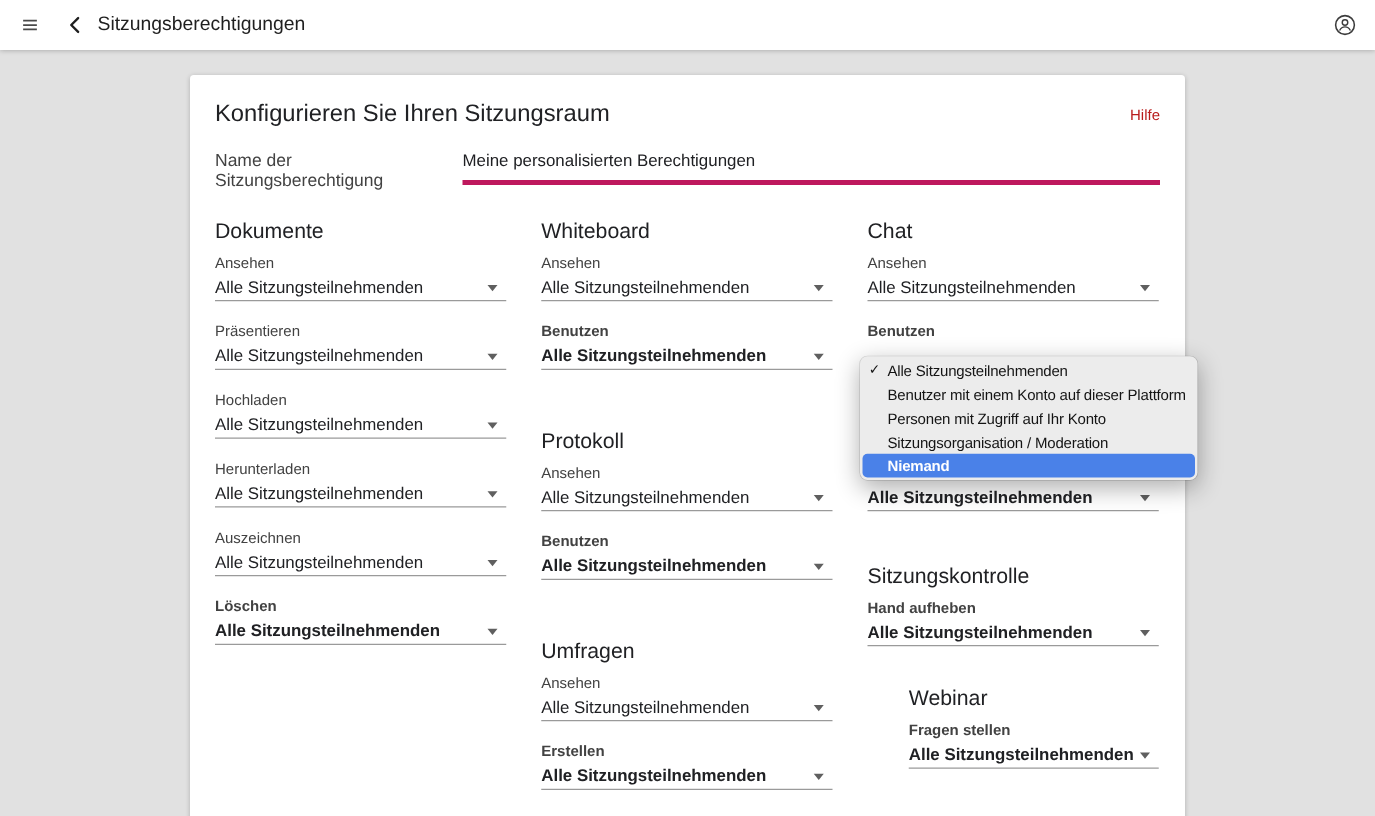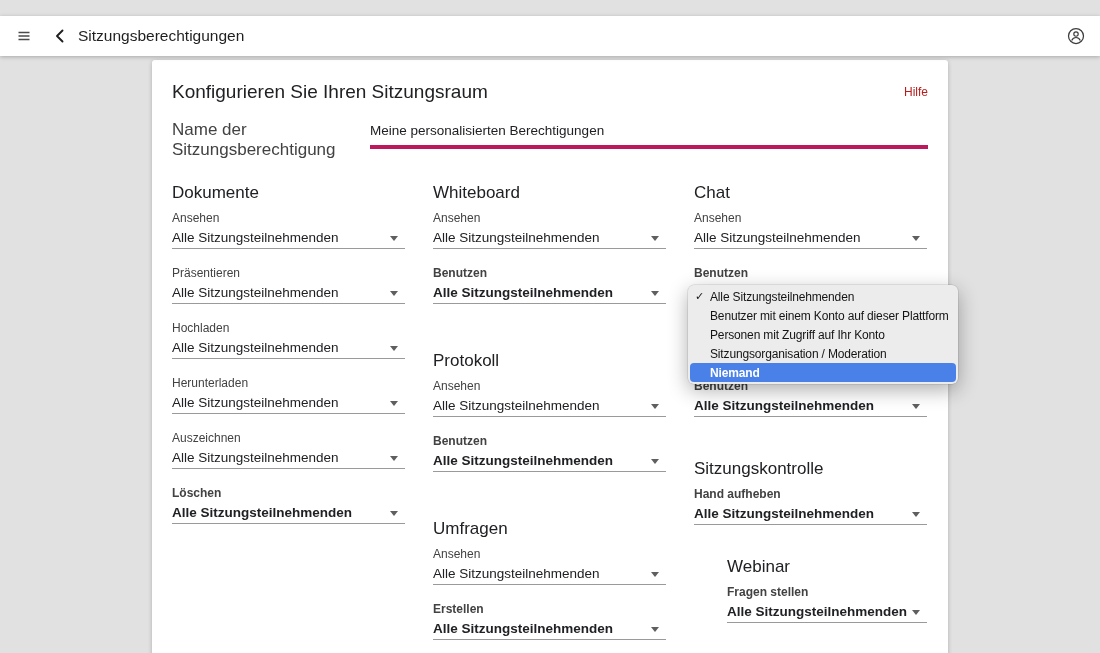--- a/index.html
+++ b/index.html
@@ -5,42 +5,42 @@
   * { margin:0; padding:0; box-sizing:border-box; }
   html,body { width:1100px; height:653px; overflow:hidden; }
   body {
     font-family:"Liberation Sans", sans-serif;
     background:var(--page-bg,#e1e1e1);
     position:relative;
     color:#202124;
   }
   
   .topbar {
-    position:absolute; left:0; top:16px; width:1100px; height:40px;
+    position:absolute; left:0; top:0; width:1100px; height:40px;
     background:#fff; display:flex; align-items:center;
     box-shadow:0 1px 4px rgba(0,0,0,0.25); z-index:5;
   }
   .icon-btn { display:flex; align-items:center; justify-content:center; cursor:pointer; }
   .hamburger { margin-left:16px; width:16px; height:16px; }
   .back { margin-left:20px; width:16px; height:18px; }
   .topbar-title { margin-left:10px; font-size:15.5px; color:#1f1f1f; }
   .account { position:absolute; right:14px; top:10px; width:20px; height:20px; }
   
   .card {
     position:absolute; left:152px; top:60px; width:796px; height:620px;
     background:#fff; border-radius:3px;
     box-shadow:0 1px 4px rgba(0,0,0,0.22);
     padding:19px 20px 0 20px;
   }
   .card-header { display:flex; align-items:center; justify-content:space-between; }
   .card-title { font-size:19px; font-weight:400; line-height:26px; color:#202124; }
   .help-link { font-size:12px; color:#b91c1c; cursor:pointer; }
   
   .name-row { display:flex; align-items:baseline; margin-top:15px; }
-  .name-label { width:198px; flex:none; font-size:17px; color:#424242; }
+  .name-label { width:198px; flex:none; font-size:14px; color:#424242; }
   .name-input {
     flex:1; border-bottom:4px solid #be185d; padding-bottom:6px; cursor:text;
   }
   .name-value { font-size:13.5px; line-height:17px; color:#202124; }
   
   .columns { display:flex; gap:28px; margin-top:21px; }
   .column { width:233px; flex:none; }
   .section { margin-top:45px; }
   .section:first-child { margin-top:0; }
   .section-heading { font-size:17px; font-weight:400; line-height:24px; color:#202124; margin-bottom:7px; }

